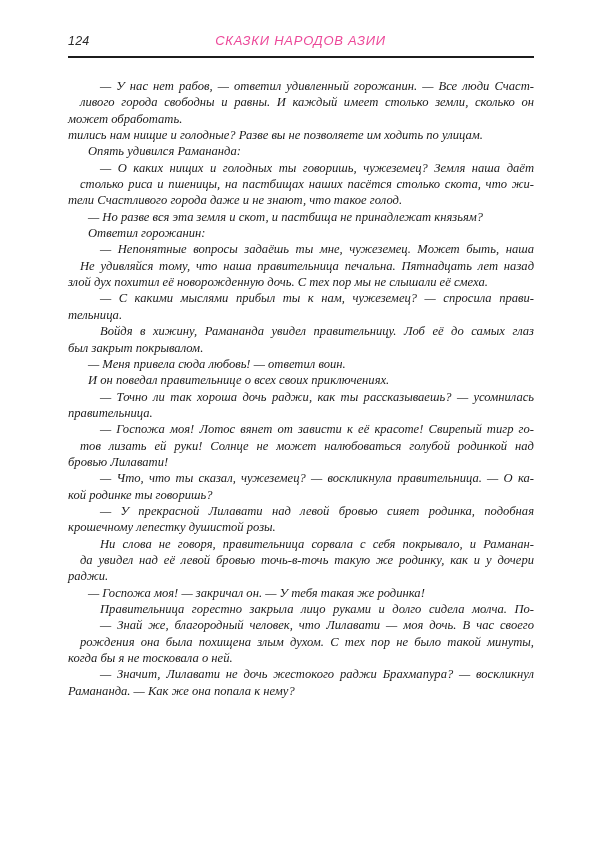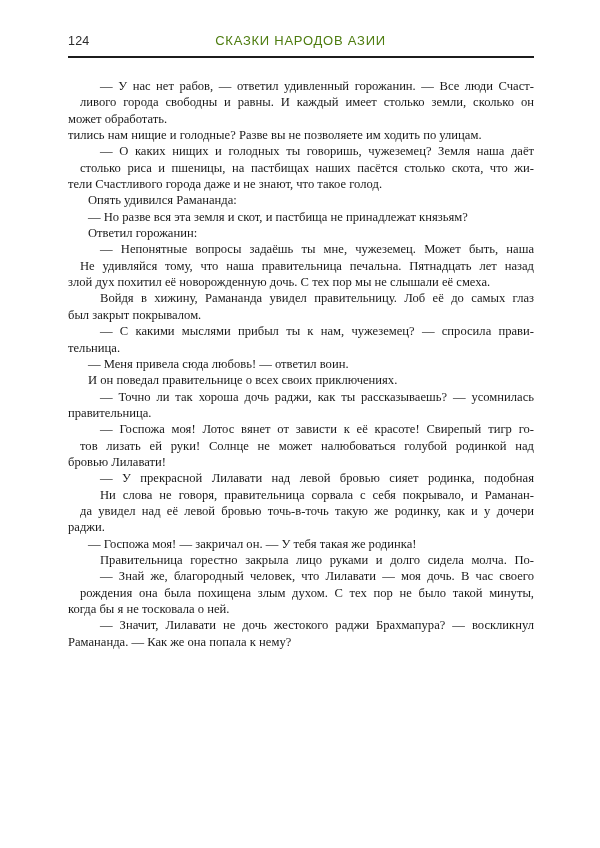--- a/index.html
+++ b/index.html
@@ -14,20 +14,21 @@
     color: #1a1a1a;
     overflow: hidden;
   }
 
   .page {
     position: relative;
     width: 600px;
     height: 848px;
     background: #ffffff;
     box-sizing: border-box;
+    font-style: italic;
   }
 
   
   .header {
     position: absolute;
     left: 68px;
     top: 33px;
     width: 465px;
     height: 22px;
   }
@@ -43,21 +44,21 @@
   }
   .running-title {
     position: absolute;
     left: 0;
     top: 0;
     width: 465px;
     text-align: center;
     font-family: "Liberation Sans", "DejaVu Sans", sans-serif;
     font-size: 13px;
     letter-spacing: 0.75px;
-    color: #4d7c0f;
+    color: #ec4899;
     line-height: 16px;
     white-space: nowrap;
   }
   .header-rule {
     position: absolute;
     left: 68px;
     top: 56px;
     width: 466px;
     height: 2px;
     background: #1c1c1c;
@@ -110,63 +111,68 @@
   <div class="textblock">
       <p class="para">
         <span class="ln j"><span class="indent"></span>— У нас нет рабов, — ответил удивленный горожанин. — Все люди Счаст-</span>
         <span class="ln j">ливого города свободны и равны. И каждый имеет столько земли, сколько он</span>
         <span class="ln">может обработать.</span>
       </p>
       <p class="para">
         <span class="ln">тились нам нищие и голодные? Разве вы не позволяете им ходить по улицам.</span>
       </p>
       <p class="para">
+        <span class="ln"><span class="indent"></span>Опять удивился Рамананда:</span>
+      </p>
+      <p class="para">
         <span class="ln j"><span class="indent"></span>— О каких нищих и голодных ты говоришь, чужеземец? Земля наша даёт</span>
         <span class="ln j">столько риса и пшеницы, на пастбищах наших пасётся столько скота, что жи-</span>
         <span class="ln">тели Счастливого города даже и не знают, что такое голод.</span>
-      </p>
-      <p class="para">
-        <span class="ln"><span class="indent"></span>Опять удивился Рамананда:</span>
       </p>
       <p class="para">
         <span class="ln"><span class="indent"></span>— Но разве вся эта земля и скот, и пастбища не принадлежат князьям?</span>
       </p>
       <p class="para">
         <span class="ln"><span class="indent"></span>Ответил горожанин:</span>
       </p>
       <p class="para">
         <span class="ln j"><span class="indent"></span>— Непонятные вопросы задаёшь ты мне, чужеземец. Может быть, наша</span>
         <span class="ln j">Не удивляйся тому, что наша правительница печальна. Пятнадцать лет назад</span>
         <span class="ln">злой дух похитил её новорожденную дочь. С тех пор мы не слышали её смеха.</span>
       </p>
       <p class="para">
+        <span class="ln j"><span class="indent"></span>— С какими мыслями прибыл ты к нам, чужеземец? — спросила прави-</span>
+        <span class="ln">тельница.</span>
+      </p>
+      <p class="para">
         <span class="ln j"><span class="indent"></span>Войдя в хижину, Рамананда увидел правительницу. Лоб её до самых глаз</span>
         <span class="ln">был закрыт покрывалом.</span>
-      </p>
-      <p class="para">
-        <span class="ln j"><span class="indent"></span>— С какими мыслями прибыл ты к нам, чужеземец? — спросила прави-</span>
-        <span class="ln">тельница.</span>
       </p>
       <p class="para">
         <span class="ln"><span class="indent"></span>— Меня привела сюда любовь! — ответил воин.</span>
       </p>
       <p class="para">
         <span class="ln"><span class="indent"></span>И он поведал правительнице о всех своих приключениях.</span>
       </p>
       <p class="para">
         <span class="ln j"><span class="indent"></span>— Точно ли так хороша дочь раджи, как ты рассказываешь? — усомнилась</span>
         <span class="ln">правительница.</span>
       </p>
       <p class="para">
         <span class="ln j"><span class="indent"></span>— Госпожа моя! Лотос вянет от зависти к её красоте! Свирепый тигр го-</span>
         <span class="ln j">тов лизать ей руки! Солнце не может налюбоваться голубой родинкой над</span>
         <span class="ln">бровью Лилавати!</span>
       </p>
       <p class="para">
+        <span class="ln j"><span class="indent"></span>— Что, что ты сказал, чужеземец? — воскликнула правительница. — О ка-</span>
+        <span class="ln">кой родинке ты говоришь?</span>
+      </p>
+      <p class="para">
         <span class="ln j"><span class="indent"></span>— У прекрасной Лилавати над левой бровью сияет родинка, подобная</span>
+        <span class="ln">крошечному лепестку душистой розы.</span>
       </p>
       <p class="para">
         <span class="ln j"><span class="indent"></span>Ни слова не говоря, правительница сорвала с себя покрывало, и Раманан-</span>
         <span class="ln j">да увидел над её левой бровью точь-в-точь такую же родинку, как и у дочери</span>
         <span class="ln">раджи.</span>
       </p>
       <p class="para">
         <span class="ln"><span class="indent"></span>— Госпожа моя! — закричал он. — У тебя такая же родинка!</span>
       </p>
       <p class="para">

